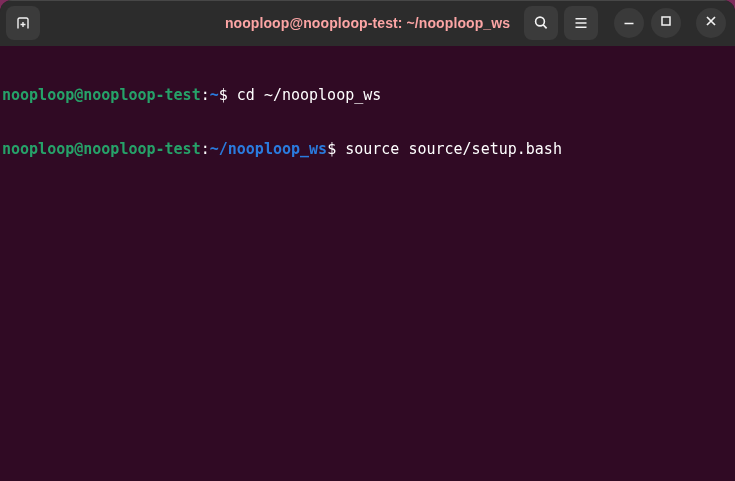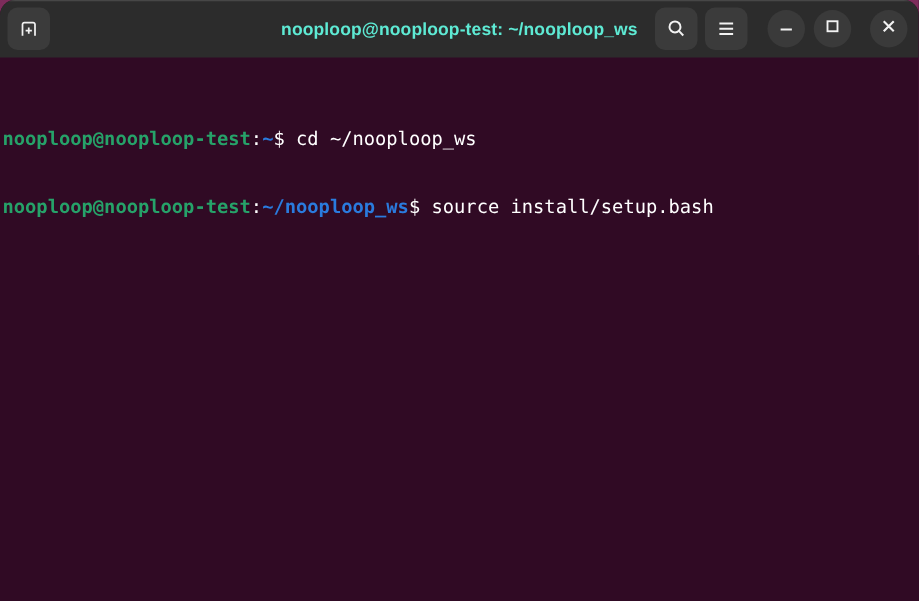--- a/index.html
+++ b/index.html
@@ -40,28 +40,28 @@
     background:#3a3a3a;
     display:flex;align-items:center;justify-content:center;
     flex:0 0 auto;
   }
   .min-btn{margin-right:7px;}
   .max-btn{margin-right:15px;}
   .close-btn{margin-right:9px;}
   .title{
     position:absolute;left:50%;top:50%;
     transform:translate(-50%,-50%);
-    color:#5eead4;font-size:14px;font-weight:bold;
+    color:#fca5a5;font-size:14px;font-weight:bold;
     white-space:nowrap;
     letter-spacing:.1px;
   }
   
   .term{
     flex:1;
-    padding:20px 2px 0 2px;
+    padding:4px 2px 0 2px;
     font-family:"DejaVu Sans Mono","Liberation Mono",monospace;
     font-size:15px;line-height:18px;
     white-space:pre;
     color:#ffffff;
   }
   .g{color:#26a269;font-weight:bold;}
   .b{color:#2a7bde;font-weight:bold;}
   .w{color:#ffffff;}
 </style>
 </head>
@@ -120,16 +120,16 @@
         <svg width="16" height="16" viewBox="0 0 16 16" fill="none" stroke="#f2f2f2" stroke-width="1.7">
           <path d="M4 4 L12 12 M12 4 L4 12"></path>
         </svg>
       </span>
     </div>
 
   </div>
 
   <div class="term">
     <div class="line"><span class="g">nooploop@nooploop-test</span><span class="w">:</span><span class="b">~</span><span class="w">$</span><span class="w"> cd ~/nooploop_ws</span></div>
-    <div class="line"><span class="g">nooploop@nooploop-test</span><span class="w">:</span><span class="b">~/nooploop_ws</span><span class="w">$</span><span class="w"> source install/setup.bash</span></div>
+    <div class="line"><span class="g">nooploop@nooploop-test</span><span class="w">:</span><span class="b">~/nooploop_ws</span><span class="w">$</span><span class="w"> source source/setup.bash</span></div>
   </div>
 
 </div>
 
 </body></html>

